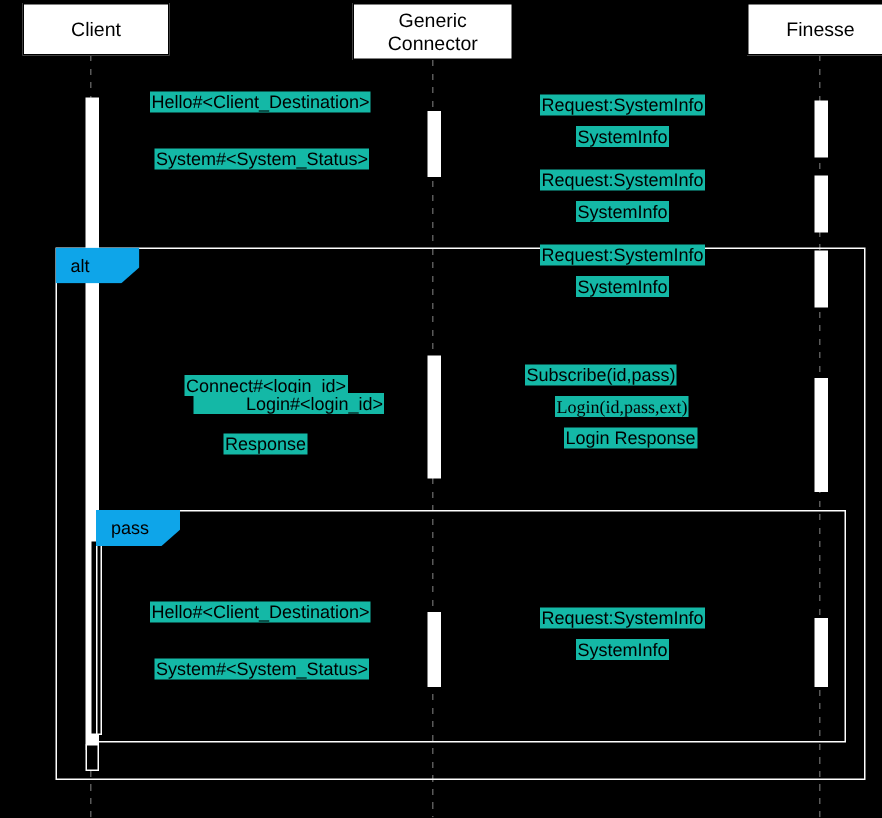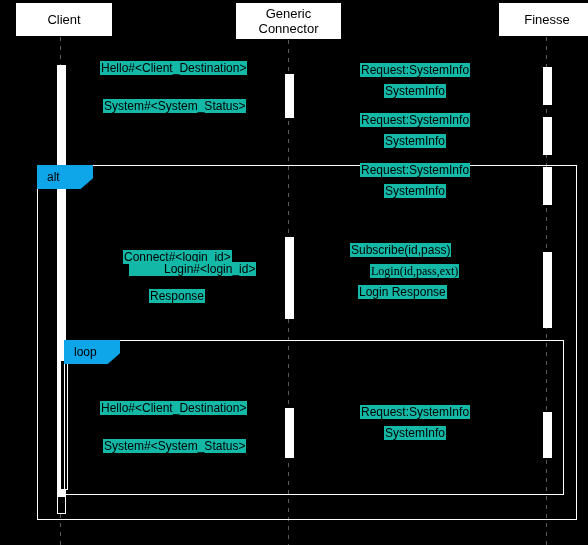--- a/index.html
+++ b/index.html
@@ -97,36 +97,36 @@
       <div class="activation" style="left: 530px; top: 67px; width: 9px; height: 38px;"></div>
       <div class="activation" style="left: 530px; top: 117px; width: 9px; height: 38px;"></div>
       <div class="activation" style="left: 530px; top: 167px; width: 9px; height: 38px;"></div>
       <div class="activation" style="left: 530px; top: 252px; width: 9px; height: 76px;"></div>
       <div class="activation" style="left: 530px; top: 412px; width: 9px; height: 46px;"></div>
     </div>
   <div id="fragments-layer">
       <div class="fragment" style="left: 24px; top: 165px; width: 540px; height: 355px;"></div>
       <div class="frag-tag" style="left: 24px; top: 165px; width: 56px; height: 24px;">alt</div>
       <div class="fragment" style="left: 51px; top: 340px; width: 500px; height: 155px;"></div>
-      <div class="frag-tag" style="left: 51px; top: 340px; width: 56px; height: 24px;">loop</div>
+      <div class="frag-tag" style="left: 51px; top: 340px; width: 56px; height: 24px;">pass</div>
     </div>
   <div id="messages-layer">
       <div class="msg" style="left: 87px; top: 61px;">Hello#&lt;Client_Destination&gt;</div>
       <div class="msg" style="left: 90px; top: 99px;">System#&lt;System_Status&gt;</div>
       <div class="msg" style="left: 347px; top: 63px;">Request:SystemInfo</div>
       <div class="msg" style="left: 371px; top: 84px;">SystemInfo</div>
       <div class="msg" style="left: 347px; top: 113px;">Request:SystemInfo</div>
       <div class="msg" style="left: 371px; top: 134px;">SystemInfo</div>
       <div class="msg" style="left: 347px; top: 163px;">Request:SystemInfo</div>
       <div class="msg" style="left: 371px; top: 184px;">SystemInfo</div>
       <div class="msg" style="left: 110px; top: 250px;">Connect#&lt;login_id&gt;</div>
       <div class="msg" style="left: 116px; top: 262px; padding-left: 35px;">Login#&lt;login_id&gt;</div>
       <div class="msg" style="left: 136px; top: 289px;">Response</div>
       <div class="msg" style="left: 337px; top: 243px;">Subscribe(id,pass)</div>
       <div class="msg" style="left: 357px; top: 264px; font-family: Liberation Serif, serif;">Login(id,pass,ext)</div>
-      <div class="msg" style="left: 345px; top: 285px;">Login Response</div>
+      <div class="msg" style="left: 363px; top: 285px;">Login Response</div>
       <div class="msg" style="left: 87px; top: 401px;">Hello#&lt;Client_Destination&gt;</div>
       <div class="msg" style="left: 90px; top: 439px;">System#&lt;System_Status&gt;</div>
       <div class="msg" style="left: 347px; top: 405px;">Request:SystemInfo</div>
       <div class="msg" style="left: 371px; top: 426px;">SystemInfo</div>
     </div>
 
 </div>
 
 </body></html>

